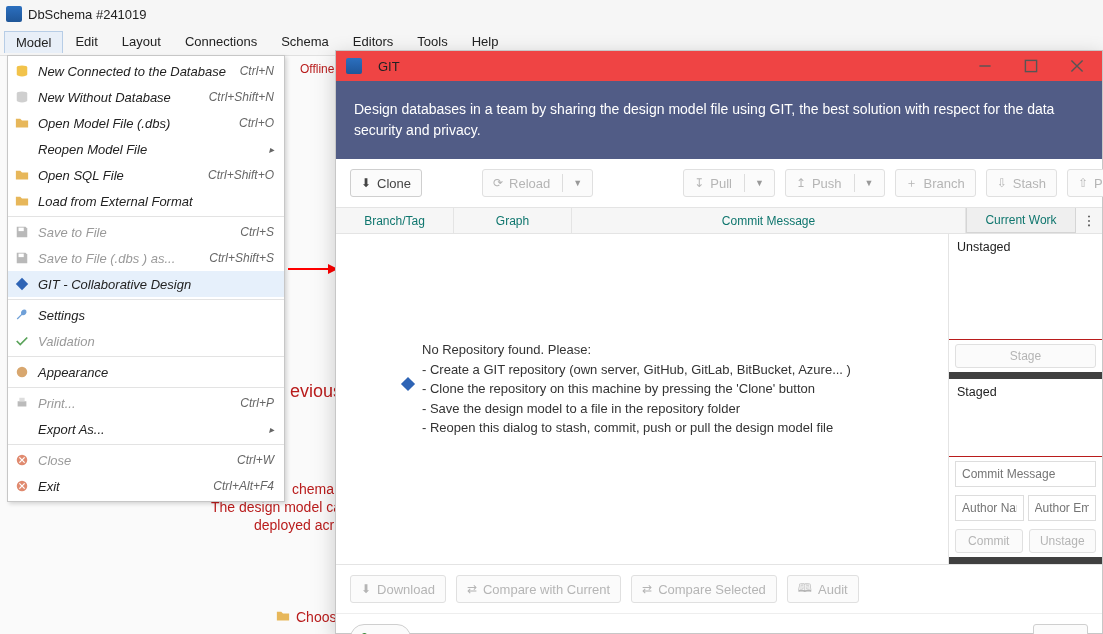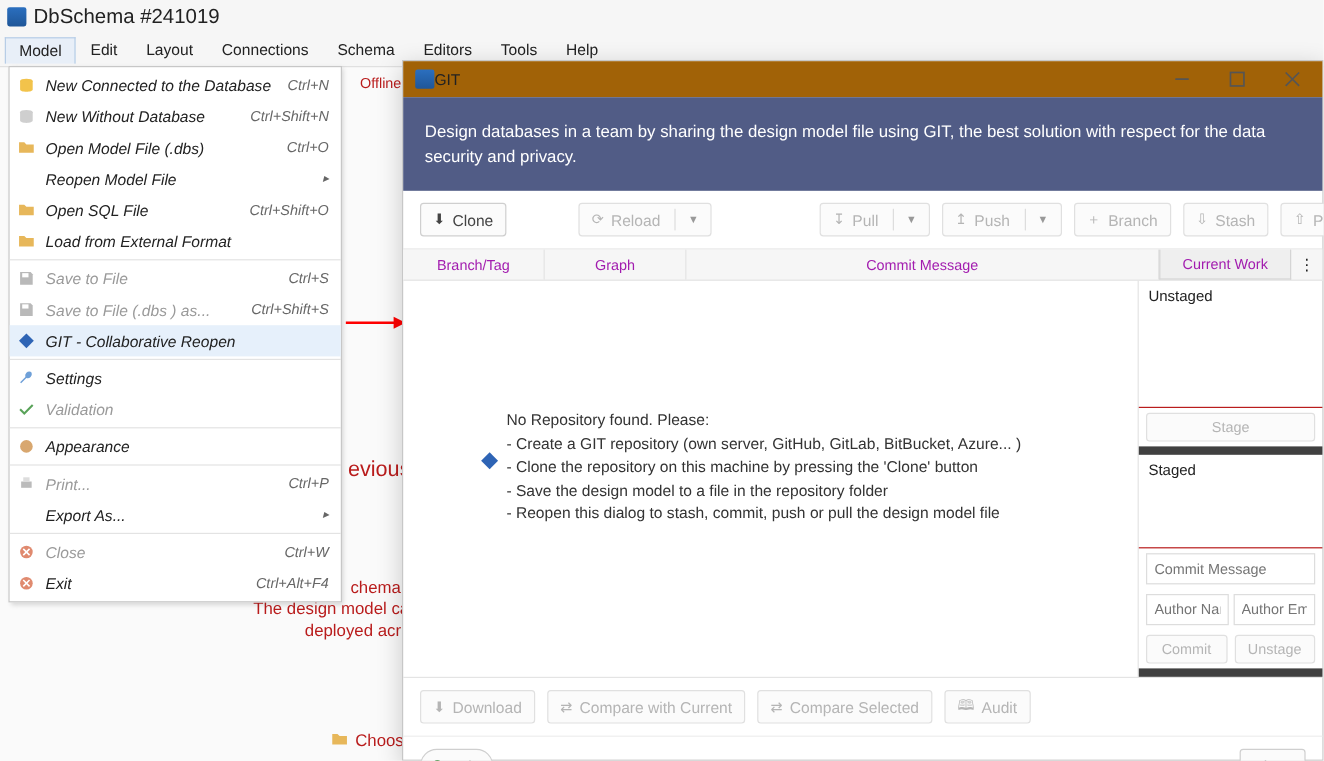--- a/index.html
+++ b/index.html
@@ -2,21 +2,21 @@
 <html><head>
 <meta charset="utf-8">
 <style>
 * { box-sizing: border-box; margin: 0; padding: 0; font-family: "Segoe UI", Tahoma, sans-serif; font-size: 13px; }
 body { background: #f8f8f8; width: 1103px; height: 634px; position: relative; overflow: hidden; color: #222; }
 
 
 .app-window { position: absolute; inset: 0; background: #fafafa; }
 .title-bar { height: 28px; display: flex; align-items: center; padding: 0 6px; gap: 6px; background: #f6f6f6; }
 .title-bar .logo { width: 16px; height: 16px; background: linear-gradient(#2b6fbf,#1f5698); border-radius: 2px; display: inline-block; }
-.title-bar .title { font-size: 17px; }
+.title-bar .title { font-size: 13px; }
 
 .menu-bar { height: 28px; display: flex; align-items: center; padding: 0 4px; gap: 0; background: #f6f6f6; border-bottom: 1px solid #e0e0e0; }
 .menu-bar .menu-item { padding: 4px 12px; cursor: default; }
 .menu-bar .menu-item.open { background: #e8eff8; border: 1px solid #b7cde6; border-bottom: none; padding: 3px 11px; }
 
 
 .menu-popup { position: absolute; left: 7px; top: 55px; width: 278px; background: #fff; border: 1px solid #c7c7c7; box-shadow: 2px 2px 4px rgba(0,0,0,.15); z-index: 20; padding: 2px 0; }
 .menu-entry { display: flex; align-items: center; height: 26px; padding: 0 10px 0 6px; gap: 8px; cursor: default; font-style: italic; }
 .menu-entry.highlight { background: #e6f0fb; }
 .menu-entry.disabled { color: #9a9a9a; }
@@ -27,38 +27,38 @@
 .submenu-arrow { font-size: 10px; color: #666; }
 
 
 .arrow-annot { position: absolute; left: 288px; top: 262px; width: 50px; height: 14px; z-index: 25; }
 
 
 .bg-text { position: absolute; color: #b91c1c; font-size: 14px; }
 
 
 .modal { position: absolute; left: 335px; top: 50px; width: 768px; height: 584px; background: #fff; border: 1px solid #c7c7c7; box-shadow: 0 6px 20px rgba(0,0,0,.2); z-index: 30; display: flex; flex-direction: column; }
-.modal-title { height: 32px; display: flex; align-items: center; padding: 0 2px 0 10px; gap: 0; background: #a16207; }
+.modal-title { height: 32px; display: flex; align-items: center; padding: 0 2px 0 10px; gap: 16px; background: #ef4444; }
 .modal-title .logo { width: 16px; height: 16px; background: linear-gradient(#2b6fbf,#1f5698); border-radius: 2px; }
 .modal-title .t { flex: 1; }
 .winbtns { display: flex; }
 .winbtn { width: 46px; height: 30px; display: flex; align-items: center; justify-content: center; color: #555; }
 
 .banner { background: #515c86; color: #fff; padding: 18px 18px; font-size: 14px; line-height: 1.5; }
 
 .git-toolbar { display: flex; gap: 10px; padding: 10px 14px; align-items: center; }
 .btn { display: inline-flex; align-items: center; gap: 6px; height: 28px; padding: 0 10px; background: #fbfbfb; border: 1px solid #cfcfcf; border-radius: 3px; color: #444; cursor: default; }
 .btn.disabled { color: #b5b5b5; border-color: #e0e0e0; }
 .btn .ic { font-size: 12px; }
 .btn .split { width: 1px; height: 18px; background: #ddd; margin: 0 2px 0 6px; }
 .btn .caret { font-size: 9px; color: #999; margin-left: 2px; }
 
 .git-body { flex: 1; display: flex; border-top: 1px solid #e4e4e4; position: relative; }
 .headers { position: absolute; top: 0; left: 0; right: 0; height: 26px; display: flex; background: #f6f6f6; border-bottom: 1px solid #e4e4e4; z-index: 2; }
-.hcell { display: flex; align-items: center; justify-content: center; font-size: 12px; color: #a21caf; border-right: 1px solid #e4e4e4; }
+.hcell { display: flex; align-items: center; justify-content: center; font-size: 12px; color: #0f766e; border-right: 1px solid #e4e4e4; }
 .hcell.bt { width: 118px; }
 .hcell.gr { width: 118px; }
 .hcell.cm { flex: 1; }
 .hcell.cw { width: 110px; border-right: none; background: #efefef; border: 1px solid #d5d5d5; border-top: none; }
 .hmenu { width: 26px; display: flex; align-items: center; justify-content: center; }
 
 .left-area { flex: 1; position: relative; }
 .empty-msg { position: absolute; left: 86px; top: 132px; line-height: 1.5; color: #333; font-size: 13px; }
 .empty-msg .ic { position: absolute; left: -22px; top: 36px; font-size: 14px; color: #2e64b5; }
 
@@ -184,21 +184,21 @@
       </span>
       <span class="label">Save to File (.dbs ) as...</span>
       <span class="shortcut">Ctrl+Shift+S</span>
     </div>
     <div class="menu-entry highlight">
       <span class="ic">
         <svg class="icon" viewBox="0 0 16 16">
           <rect x="3" y="3" width="10" height="10" fill="#2e64b5" transform="rotate(45 8 8)"></rect>
         </svg>
       </span>
-      <span class="label">GIT - Collaborative Reopen</span>
+      <span class="label">GIT - Collaborative Design</span>
     </div>
     <div class="menu-sep"></div>
     <div class="menu-entry">
       <span class="ic">
         <svg class="icon" viewBox="0 0 16 16">
           <path fill="#6fa0d8" d="M13 3a4 4 0 0 1-5 5L3 13l-1-1 5-5a4 4 0 0 1 5-5z"></path>
         </svg>
       </span>
       <span class="label">Settings</span>
     </div>

